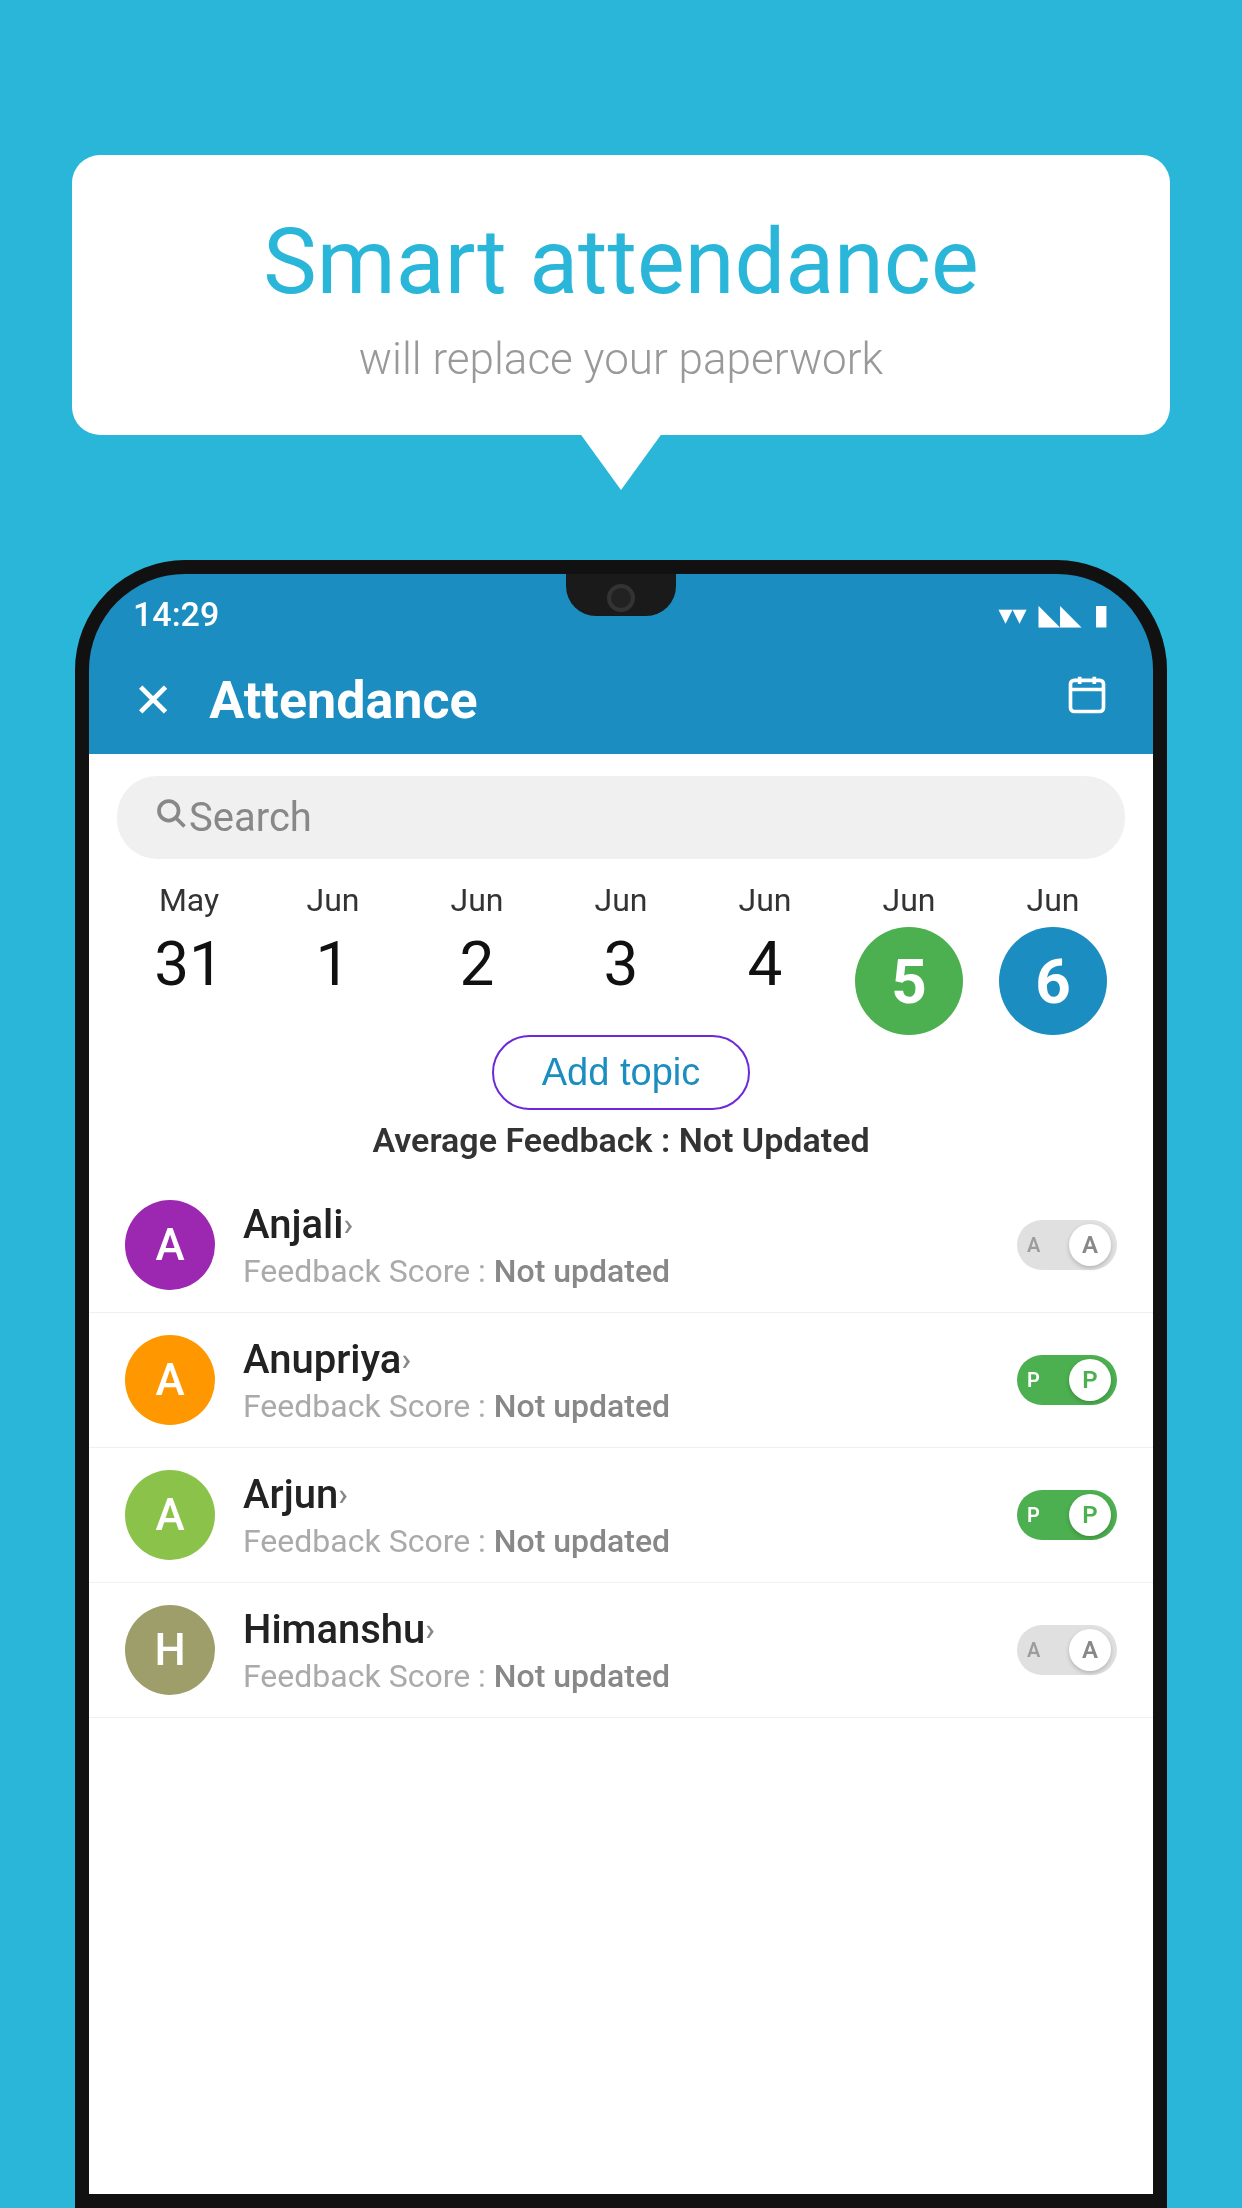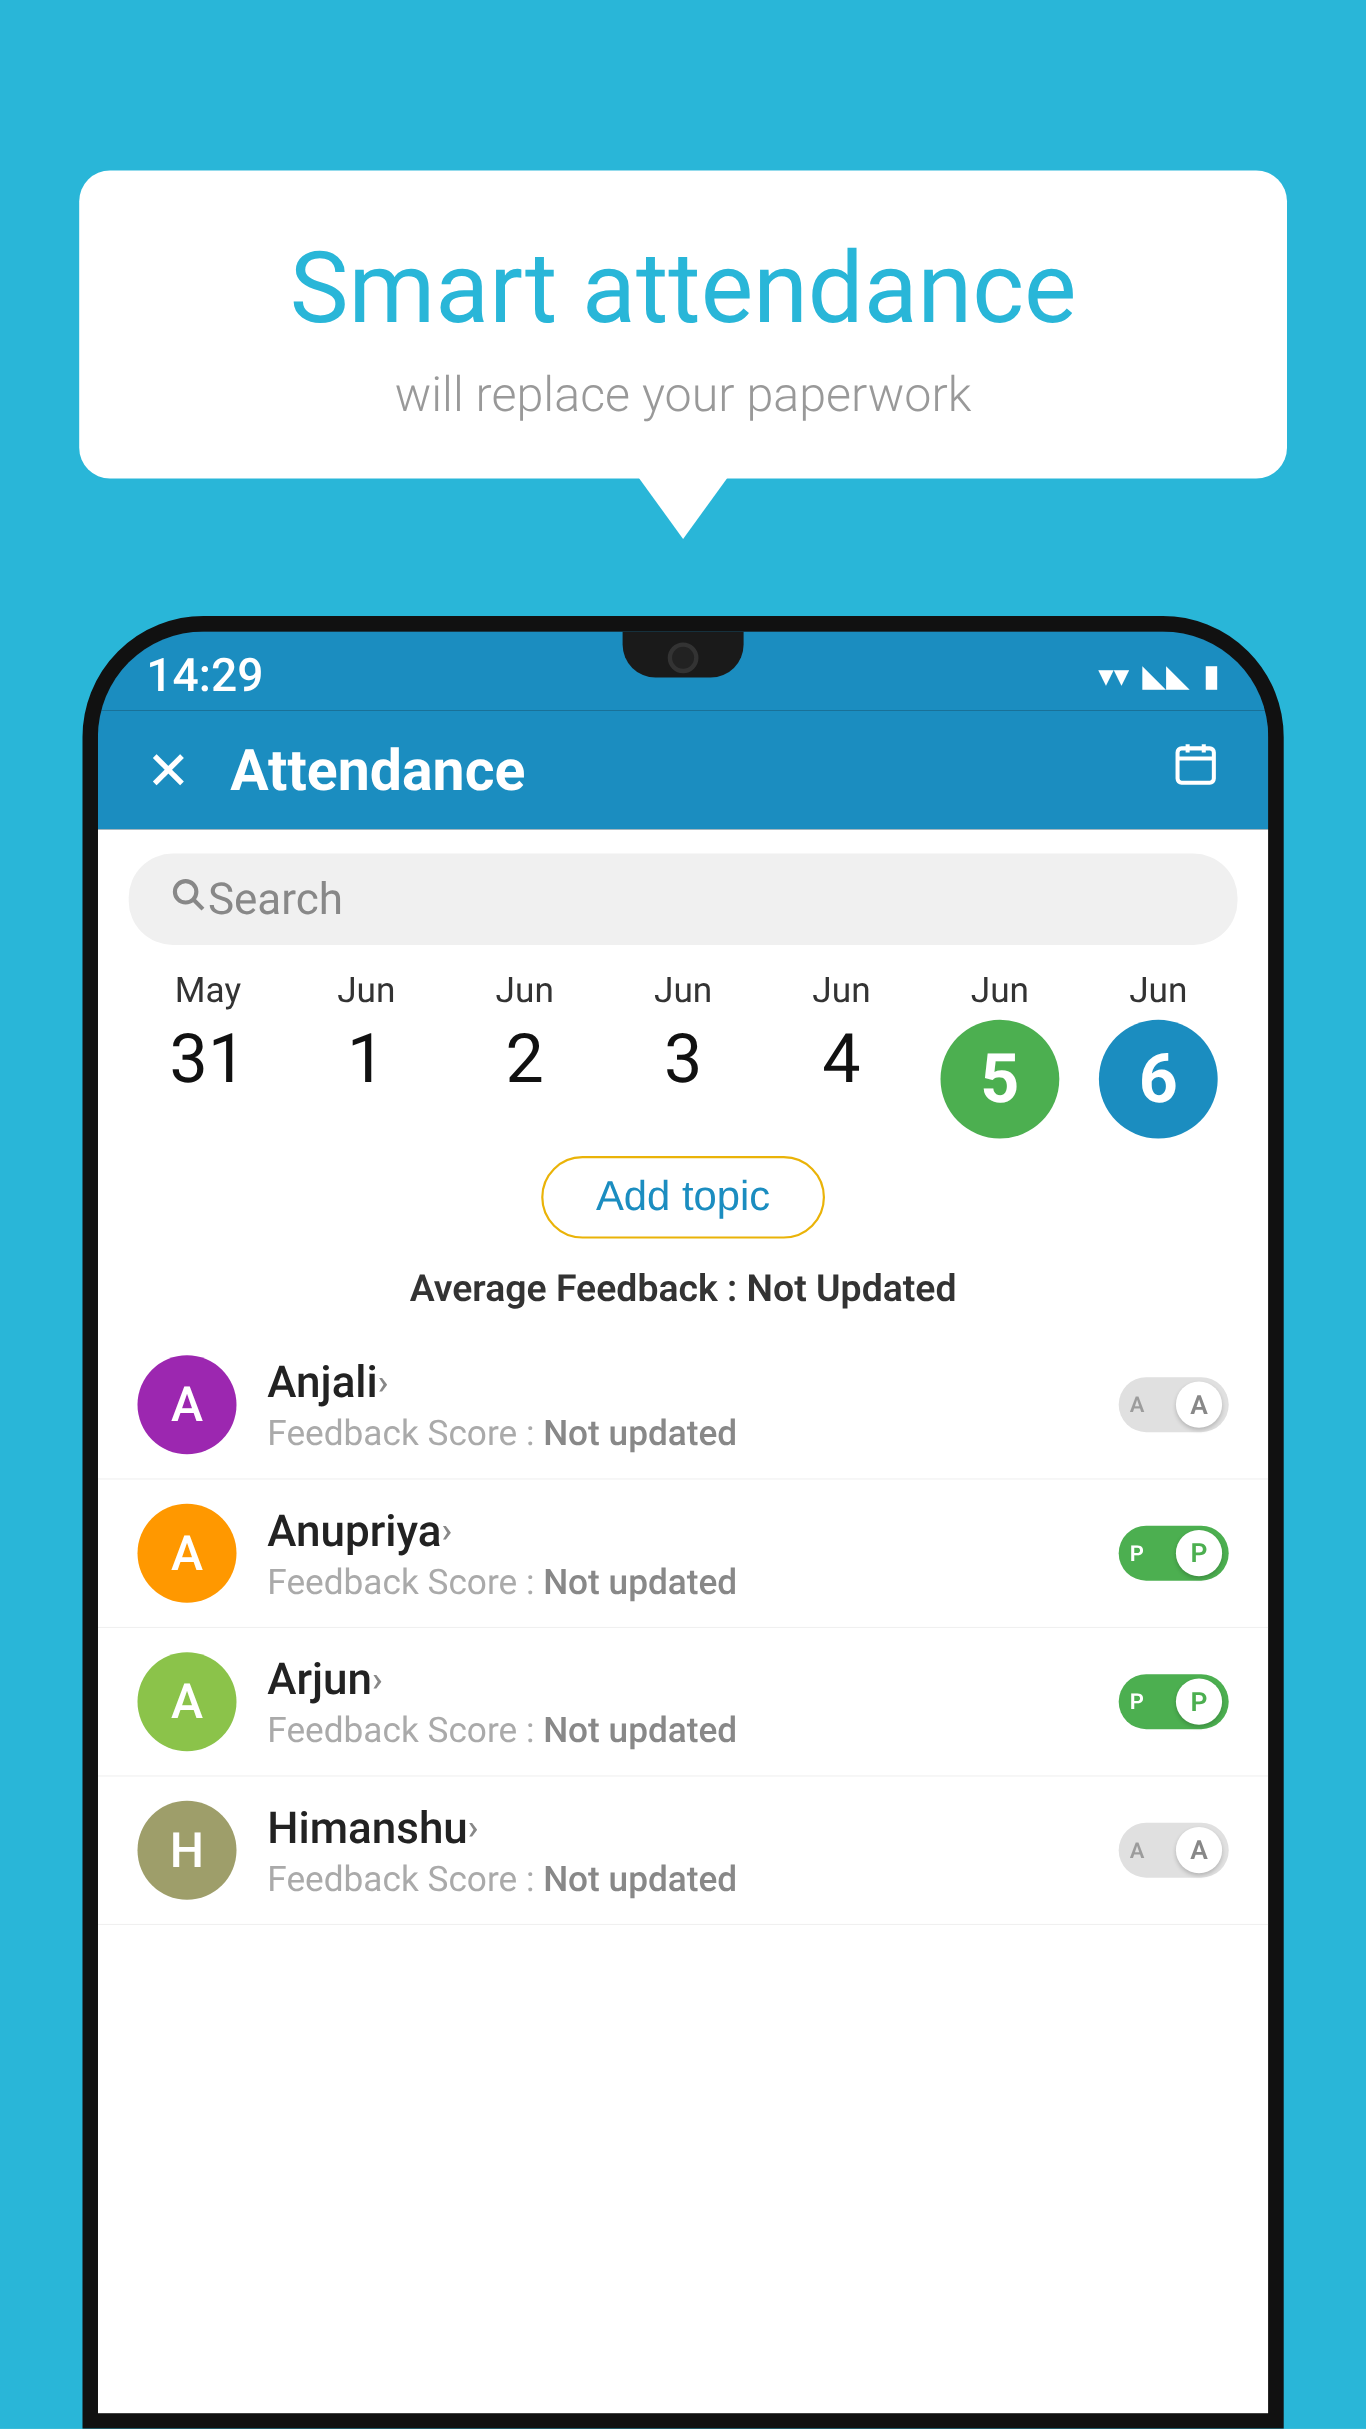--- a/index.html
+++ b/index.html
@@ -95,21 +95,21 @@
       height: 72px;
       display: flex;
       align-items: center;
       justify-content: space-between;
       padding: 0 44px 0 44px;
       padding-top: 8px;
     }
 
     .status-time {
       color: white;
-      font-size: 42px;
+      font-size: 34px;
       font-weight: 500;
     }
 
     .status-icons {
       display: flex;
       align-items: center;
       gap: 12px;
     }
 
     
@@ -229,22 +229,22 @@
     }
 
     .date-full {
       font-size: 36px;
       color: #333;
     }
 
     
     .add-topic-btn {
       display: block;
-      margin: 16px auto;
-      border: 2px solid #eab308;
+      margin: 0 auto;
+      border: 2px solid #6d28d9;
       border-radius: 40px;
       padding: 14px 48px;
       background: white;
       color: #1B8DC0;
       font-size: 38px;
       cursor: pointer;
       width: fit-content;
     }
 
     

